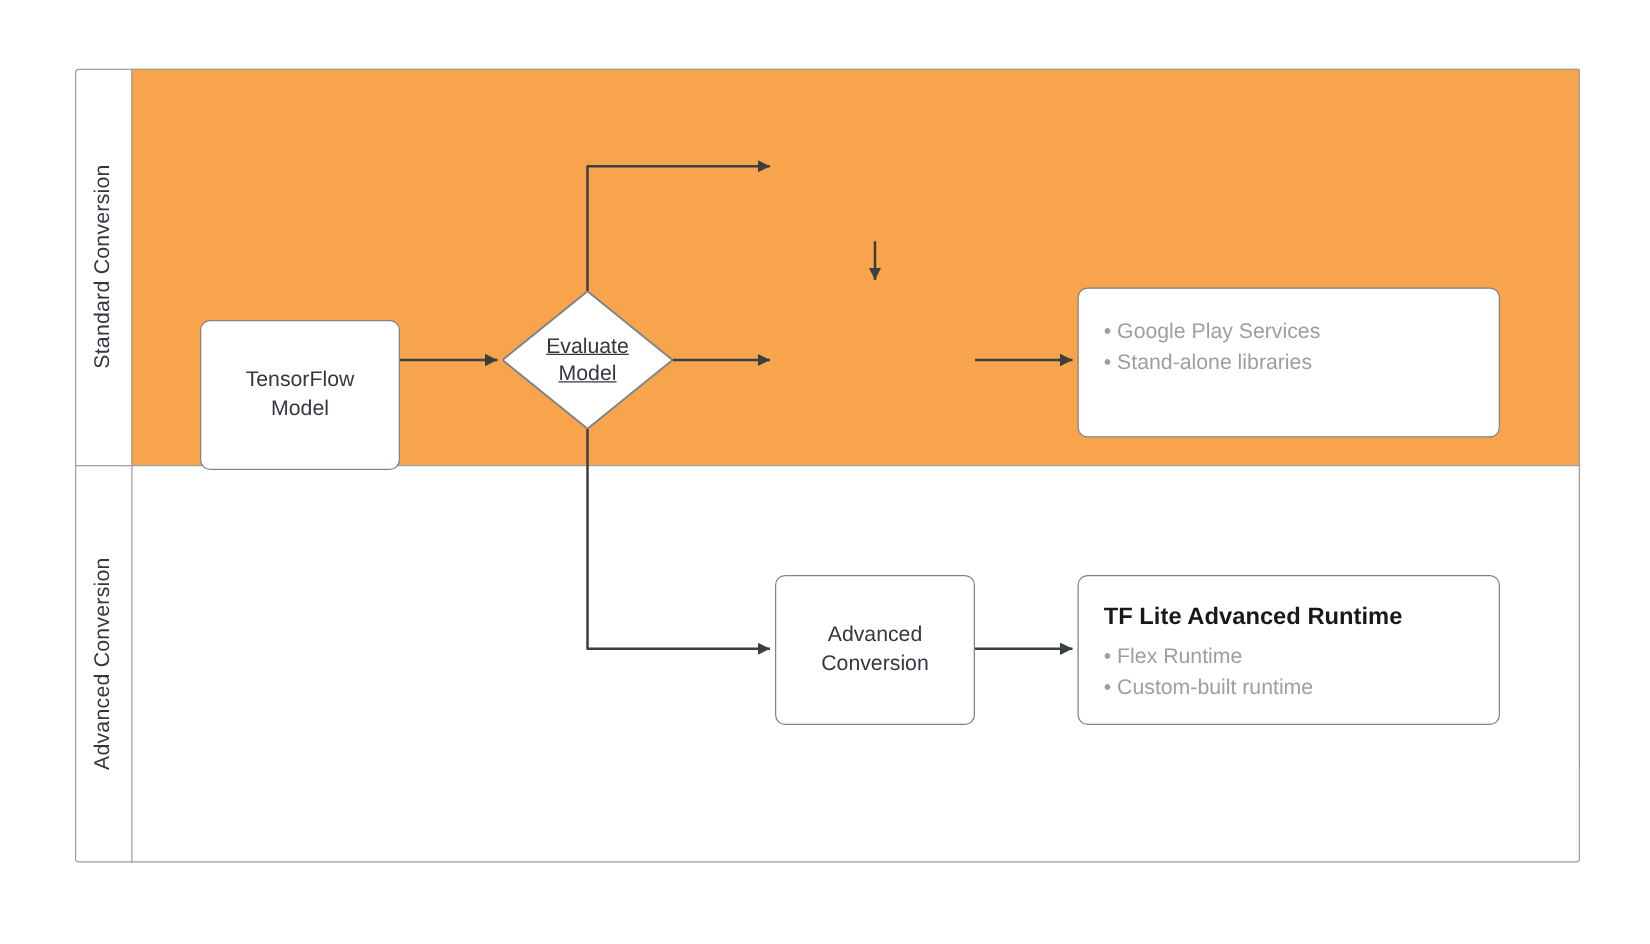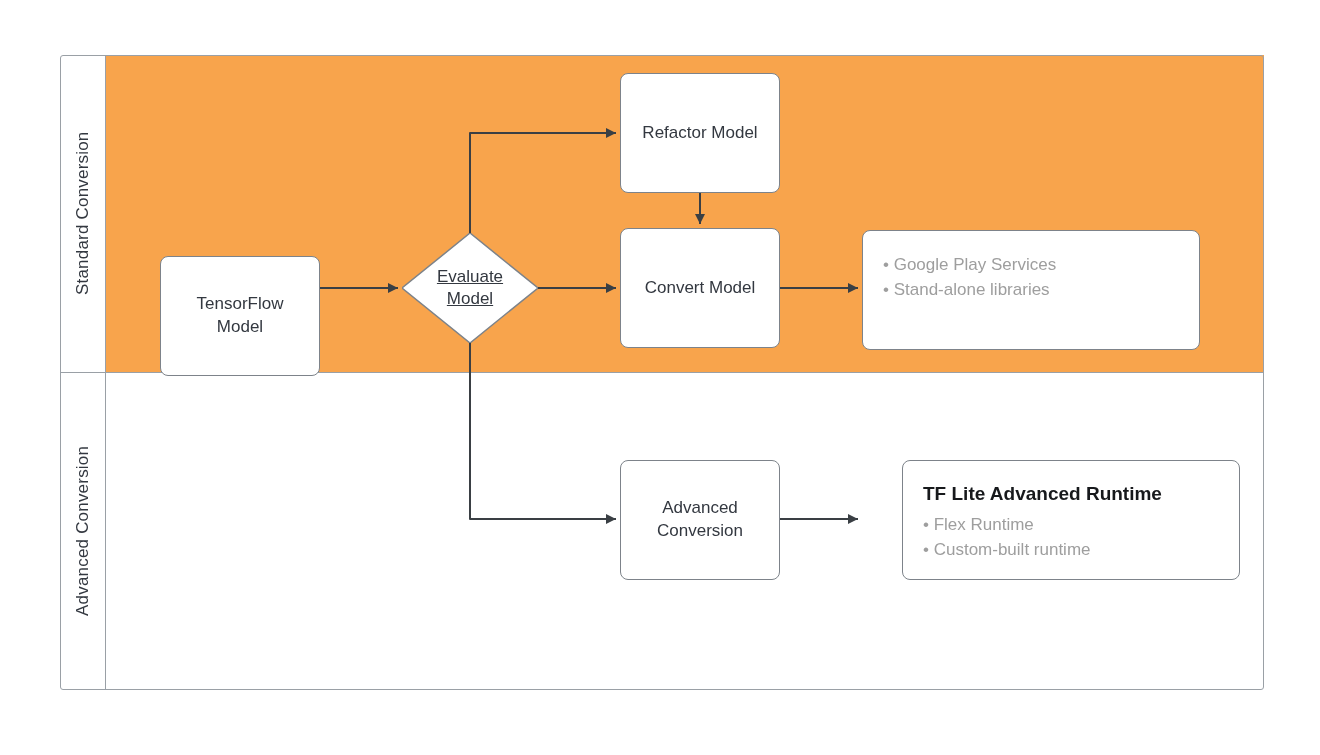--- a/index.html
+++ b/index.html
@@ -117,21 +117,21 @@
 
   .runtime-box {
     position: absolute;
     background: #ffffff;
     border: 1px solid var(--box-border);
     border-radius: 8px;
     box-sizing: border-box;
     padding: 22px 20px 0 20px;
   }
   .runtime-standard { left: 862px; top: 230px; width: 338px; height: 120px; }
-  .runtime-advanced { left: 902px; top: 460px; width: 338px; height: 120px; }
+  .runtime-advanced { left: 862px; top: 460px; width: 338px; height: 120px; }
   .runtime-title {
     font-size: 19px;
     font-weight: 600;
     color: var(--title-color);
     margin-bottom: 8px;
   }
   .runtime-bullet {
     font-size: 17px;
     color: var(--bullet-color);
     line-height: 1.45;
@@ -179,27 +179,21 @@
 
   <div class="diamond-wrap">
     <svg width="136" height="110" viewBox="0 0 136 110" xmlns="http://www.w3.org/2000/svg">
       <polygon points="0,55 68,0 136,55 68,110" fill="#ffffff" stroke="#7d838a" stroke-width="1.5" stroke-linejoin="round"></polygon>
     </svg>
     <div class="diamond-label">
       <span>Evaluate Model</span>
     </div>
   </div>
 
-  <div class="node node-refactor">
-    <span class="node-label">Refactor Model</span>
-  </div>
-
-  <div class="node node-convert">
-    <span class="node-label">Convert Model</span>
-  </div>
+
 
   <div class="runtime-box runtime-standard">
     <div class="runtime-bullet">Google Play Services</div>
     <div class="runtime-bullet">Stand-alone libraries</div>
   </div>
 
   <div class="node node-advconv">
     <span class="node-label">Advanced Conversion</span>
   </div>
 

